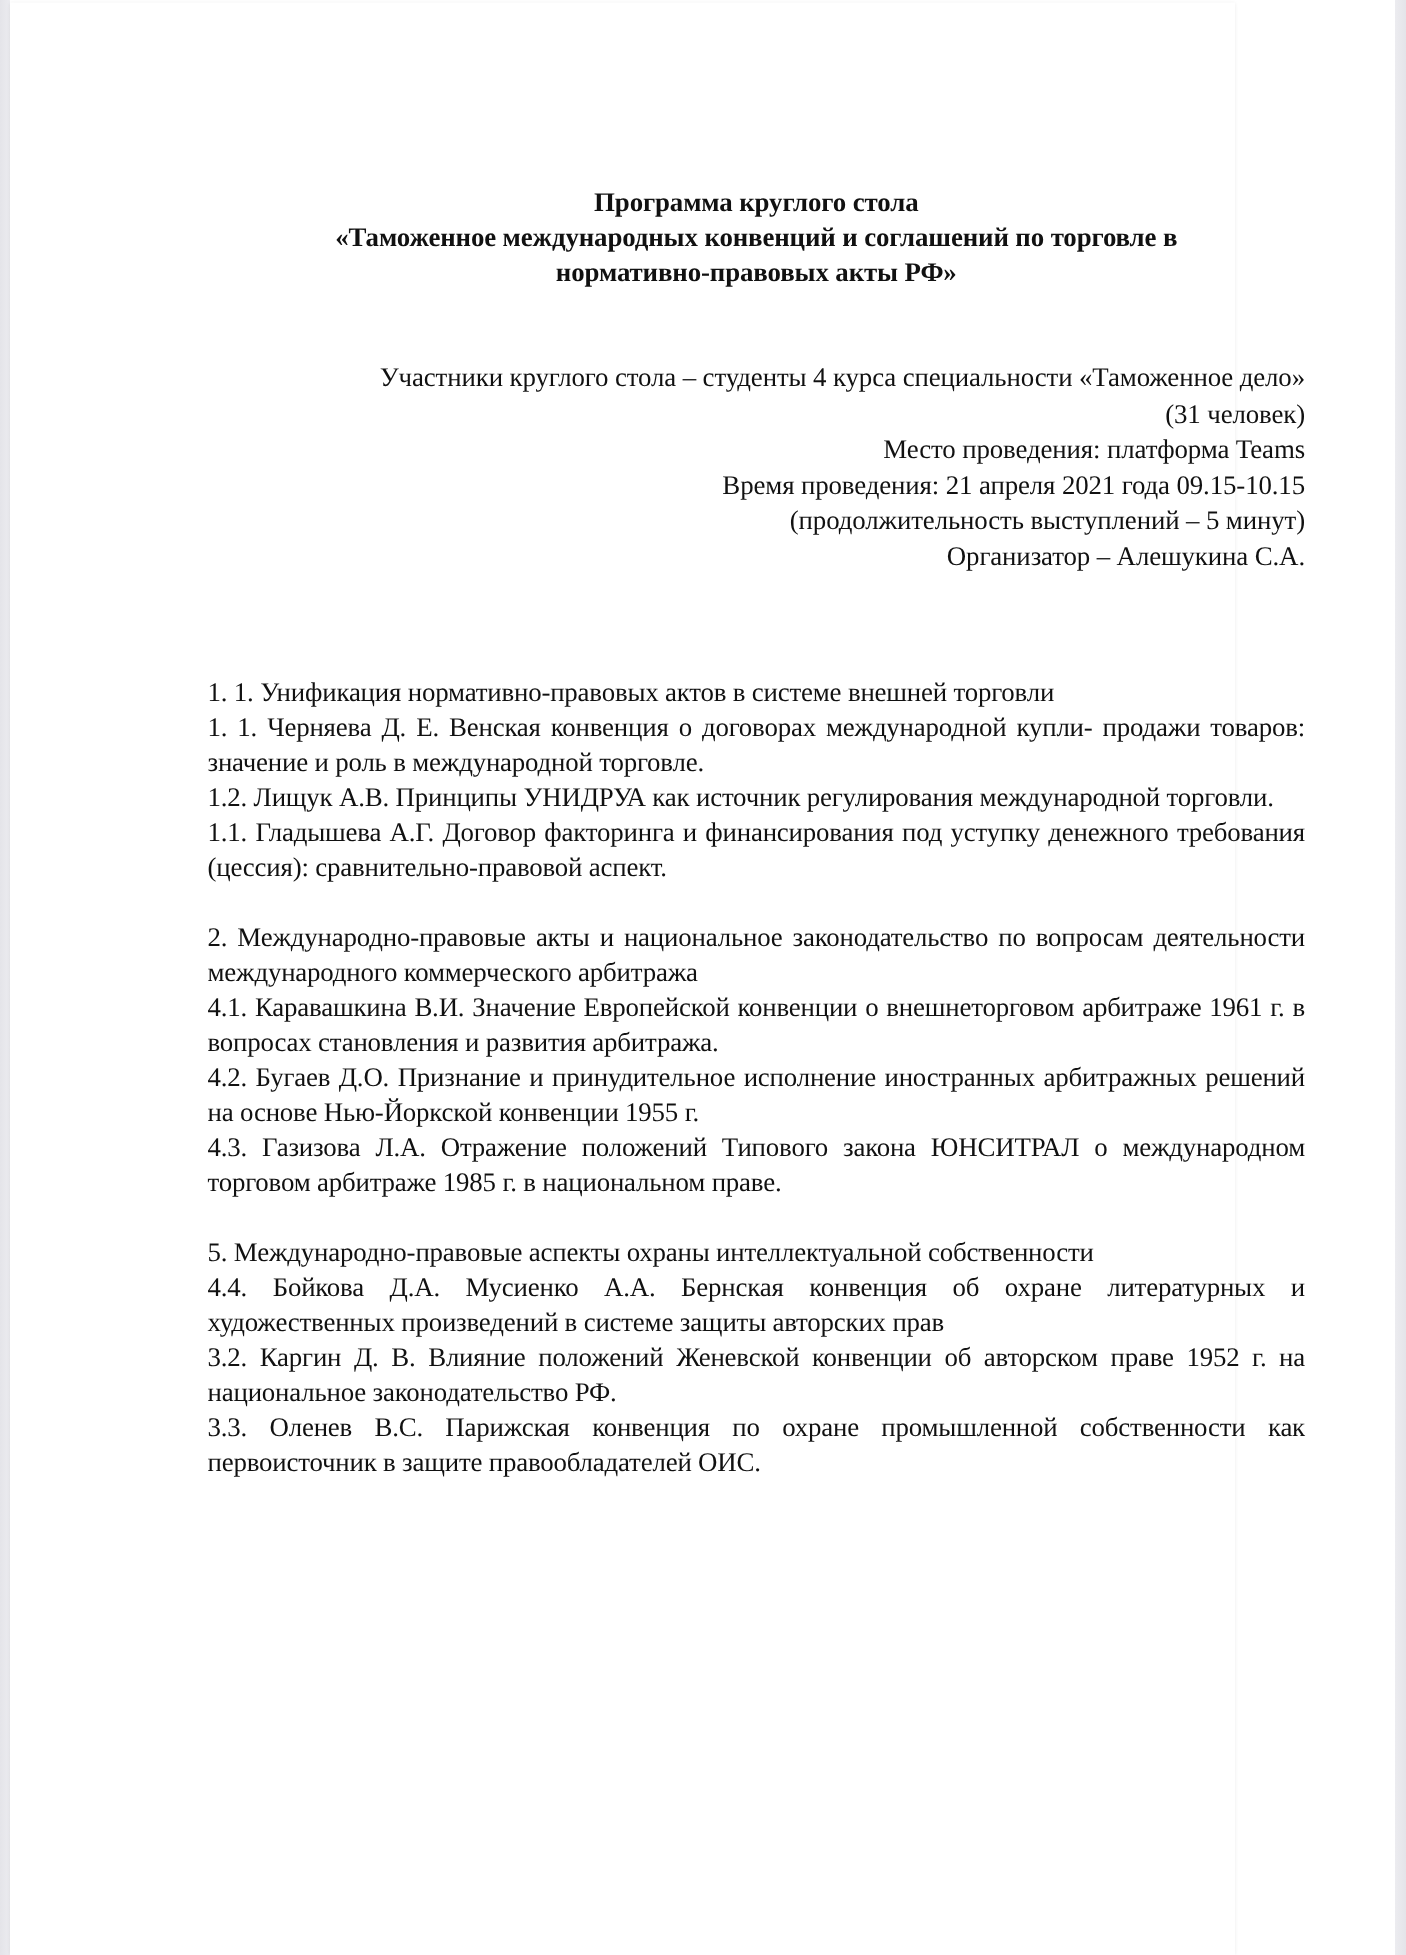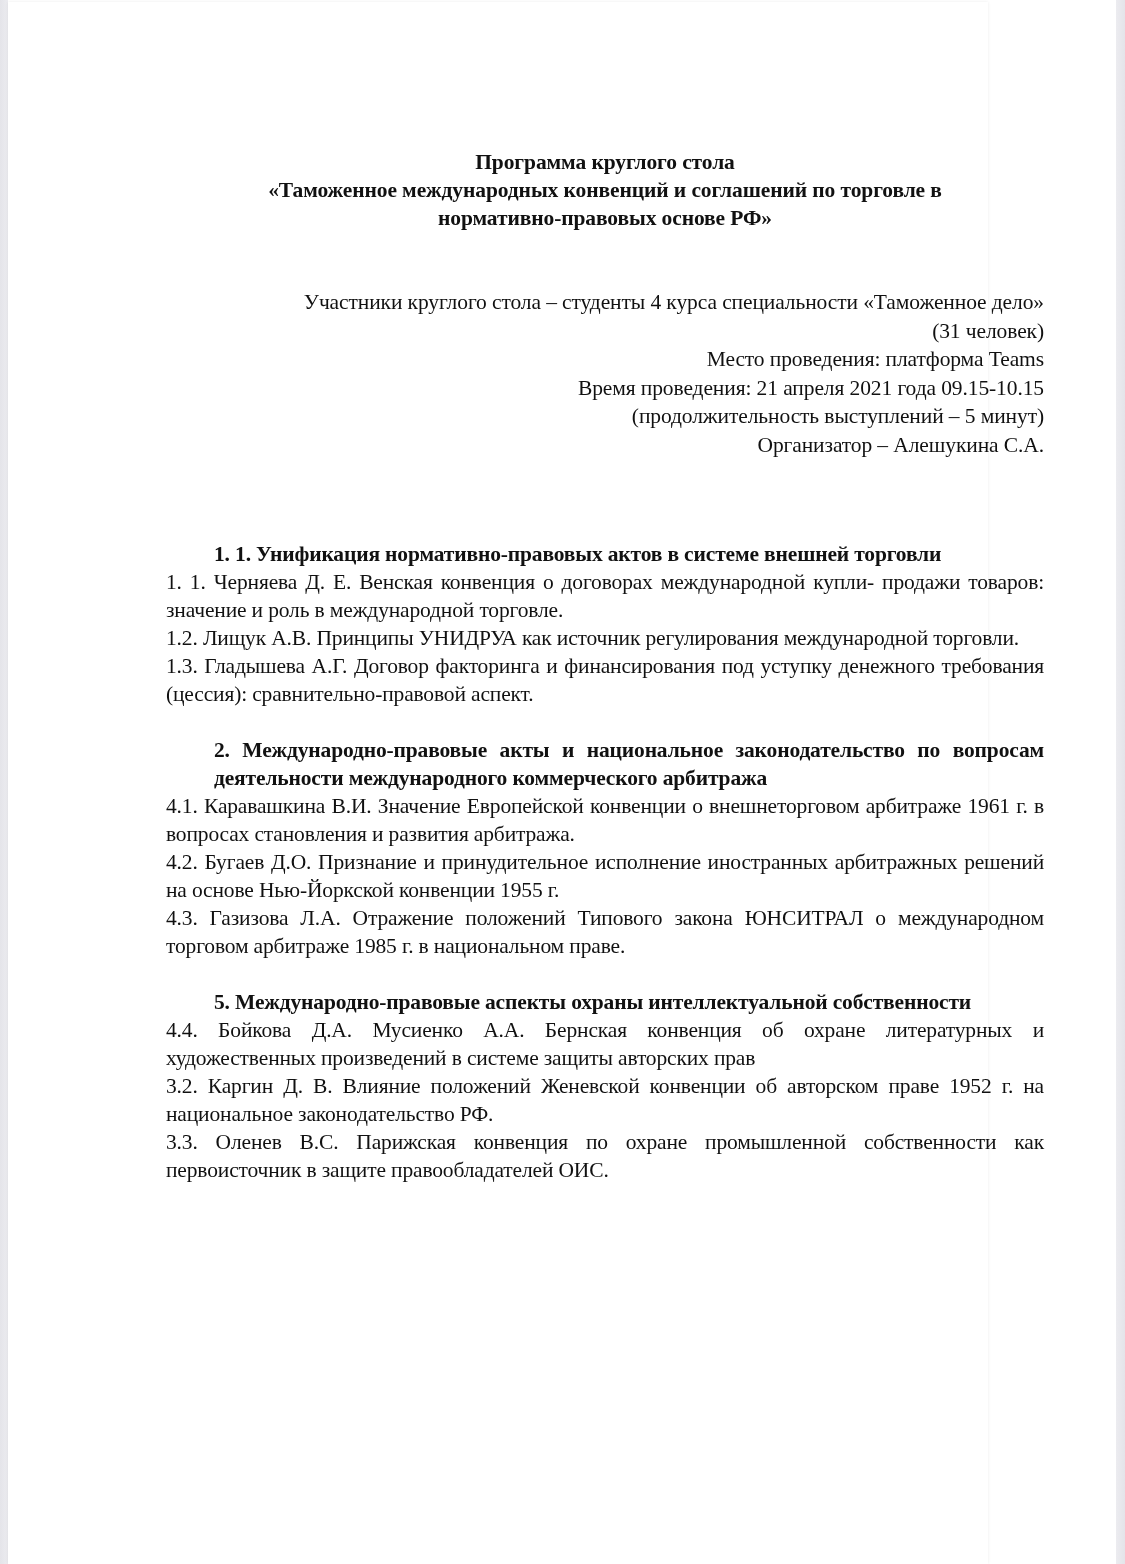--- a/index.html
+++ b/index.html
@@ -18,50 +18,50 @@
   .title {
     top: 146px; text-align: center; font-weight: bold;
     font-size: 21.5px; line-height: 28px; letter-spacing: -0.1px;
   }
   .info {
     top: 286px; text-align: right;
     font-size: 21.5px; line-height: 28.5px; letter-spacing: -0.1px;
   }
   .sections { top: 538px; font-size: 21.5px; line-height: 28px; letter-spacing: -0.15px; }
   .section { margin-bottom: 28px; }
-  .section-title { font-weight: bold; text-align: justify; text-align-last: left; margin-left: 48px; }
+  .section-title { font-weight: normal; text-align: justify; text-align-last: left; }
   .item { text-align: justify; text-align-last: left; }
   .line { display: block; }
 </style>
 </head>
 <body>
 
 <div class="page">
 
   <div class="content title">
     <span class="line">Программа круглого стола</span>
     <span class="line">«Таможенное международных конвенций и соглашений по торговле в</span>
-    <span class="line">нормативно-правовых основе РФ»</span>
+    <span class="line">нормативно-правовых акты РФ»</span>
   </div>
 
   <div class="content info">
     <span class="line">Участники круглого стола – студенты 4 курса специальности «Таможенное дело»</span>
     <span class="line">(31 человек)</span>
     <span class="line">Место проведения: платформа Teams</span>
     <span class="line">Время проведения: 21 апреля 2021 года 09.15-10.15</span>
     <span class="line">(продолжительность выступлений – 5 минут)</span>
     <span class="line">Организатор – Алешукина С.А.</span>
   </div>
 
   <div class="content sections">
     <div class="section">
       <div class="section-title">1. 1. Унификация нормативно-правовых актов в системе внешней торговли</div>
       <div class="item">1. 1. Черняева Д. Е. Венская конвенция о договорах международной купли- продажи товаров: значение и роль в международной торговле.</div>
       <div class="item">1.2. Лищук А.В. Принципы УНИДРУА как источник регулирования международной торговли.</div>
-      <div class="item">1.3. Гладышева А.Г. Договор факторинга и финансирования под уступку денежного требования (цессия): сравнительно-правовой аспект.</div>
+      <div class="item">1.1. Гладышева А.Г. Договор факторинга и финансирования под уступку денежного требования (цессия): сравнительно-правовой аспект.</div>
     </div>
     <div class="section">
       <div class="section-title">2. Международно-правовые акты и национальное законодательство по вопросам деятельности международного коммерческого арбитража</div>
       <div class="item">4.1.  Каравашкина В.И. Значение Европейской конвенции о внешнеторговом арбитраже 1961 г. в вопросах становления и развития арбитража.</div>
       <div class="item">4.2. Бугаев Д.О. Признание и принудительное исполнение иностранных арбитражных решений на основе Нью-Йоркской конвенции 1955 г.</div>
       <div class="item">4.3. Газизова Л.А. Отражение положений Типового закона ЮНСИТРАЛ о международном торговом арбитраже 1985 г. в национальном праве.</div>
     </div>
     <div class="section">
       <div class="section-title">5.  Международно-правовые аспекты охраны интеллектуальной собственности</div>
       <div class="item">4.4. Бойкова Д.А. Мусиенко А.А. Бернская конвенция об охране литературных и художественных произведений в системе защиты авторских прав</div>

